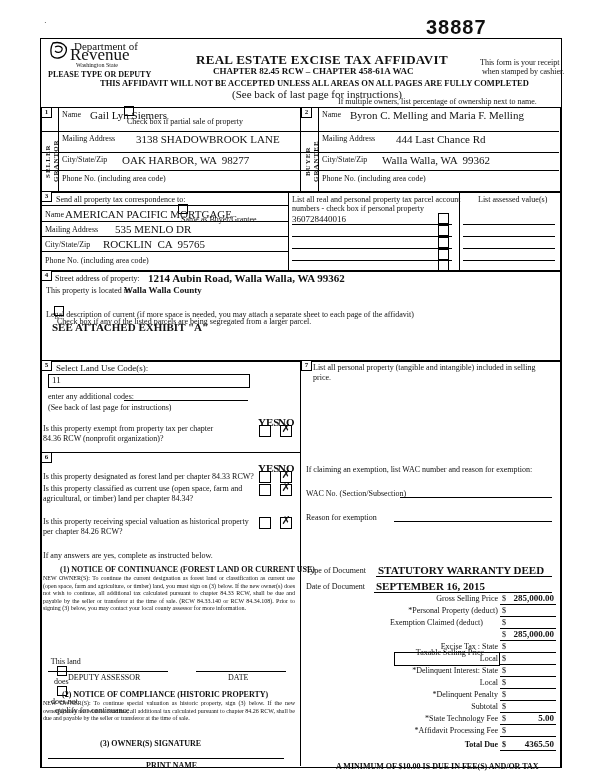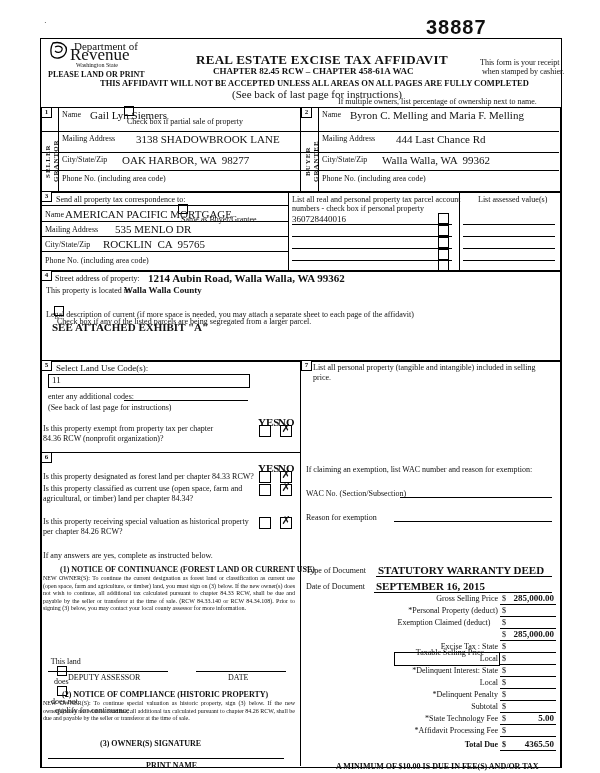--- a/index.html
+++ b/index.html
@@ -32,21 +32,21 @@
   <div class="frame"></div>
 
   <svg class="scr" style="left:50px;top:40px;" width="20" height="22">
     <path d="M3,3 C12,1 18,6 16,12 C14,18 6,20 2,16 C0,12 1,6 3,3 Z" fill="none" stroke="#000" stroke-width="1.3"></path>
     <path d="M5,7 C9,5 13,7 12,10 C11,13 7,13 5,11" fill="none" stroke="#000" stroke-width="1.1"></path>
   </svg>
   <div class="txt xs" style="left:74px;top:40px;">Department of</div>
   <div class="txt" style="left:70px;top:45px;font-size:17px;font-family:'Liberation Serif',serif;">Revenue</div>
   <div class="txt tiny" style="left:76px;top:62px;">Washington State</div>
 
-  <div class="txt sm b" style="left:48px;top:70px;">PLEASE LAND OR PRINT</div>
+  <div class="txt sm b" style="left:48px;top:70px;">PLEASE TYPE OR DEPUTY</div>
 
   <div class="txt b" style="left:196px;top:52px;font-size:13px;letter-spacing:0.3px;">REAL ESTATE EXCISE TAX AFFIDAVIT</div>
   <div class="txt b" style="left:213px;top:66px;font-size:9px;">CHAPTER 82.45 RCW – CHAPTER 458-61A WAC</div>
   <div class="txt b" style="left:100px;top:78px;font-size:8.5px;">THIS AFFIDAVIT WILL NOT BE ACCEPTED UNLESS ALL AREAS ON ALL PAGES ARE FULLY COMPLETED</div>
   <div class="txt xs" style="left:232px;top:88px;">(See back of last page for instructions)</div>
 
   <div class="txt sm" style="left:480px;top:58px;">This form is your receipt</div>
   <div class="txt sm" style="left:482px;top:67px;">when stamped by cashier.</div>
 
   <div class="txt sm" style="left:116px;top:97px;">
@@ -252,21 +252,21 @@
   <div class="txt sm" style="left:412px;top:594px;text-align:right;width:86px;">Gross Selling Price</div>
   <div class="txt sm" style="left:502px;top:594px;">$</div>
   <div class="txt md b" style="left:508px;top:593px;width:46px;text-align:right;">285,000.00</div>
   <div class="line" style="left:500px;top:604px;width:56px;height:1px;"></div>
 
   <div class="txt sm" style="left:390px;top:606px;text-align:right;width:108px;">*Personal Property (deduct)</div>
   <div class="txt sm" style="left:502px;top:606px;">$</div>
   <div class="txt md b" style="left:508px;top:605px;width:46px;text-align:right;"></div>
   <div class="line" style="left:500px;top:616px;width:56px;height:1px;"></div>
 
-  <div class="txt sm" style="left:390px;top:618px;text-align:center;width:108px;">Exemption Claimed (deduct)</div>
+  <div class="txt sm" style="left:390px;top:618px;text-align:left;width:108px;">Exemption Claimed (deduct)</div>
   <div class="txt sm" style="left:502px;top:618px;">$</div>
   <div class="txt md b" style="left:508px;top:617px;width:46px;text-align:right;"></div>
   <div class="line" style="left:500px;top:628px;width:56px;height:1px;"></div>
 
   <div class="txt sm" style="left:402px;top:648px;text-align:center;width:96px;">Taxable Selling Price</div>
   <div class="txt sm" style="left:502px;top:630px;">$</div>
   <div class="txt md b" style="left:508px;top:629px;width:46px;text-align:right;">285,000.00</div>
   <div class="line" style="left:500px;top:640px;width:56px;height:1px;"></div>
 
   <div class="txt sm" style="left:414px;top:642px;text-align:right;width:84px;">Excise Tax : State</div>

